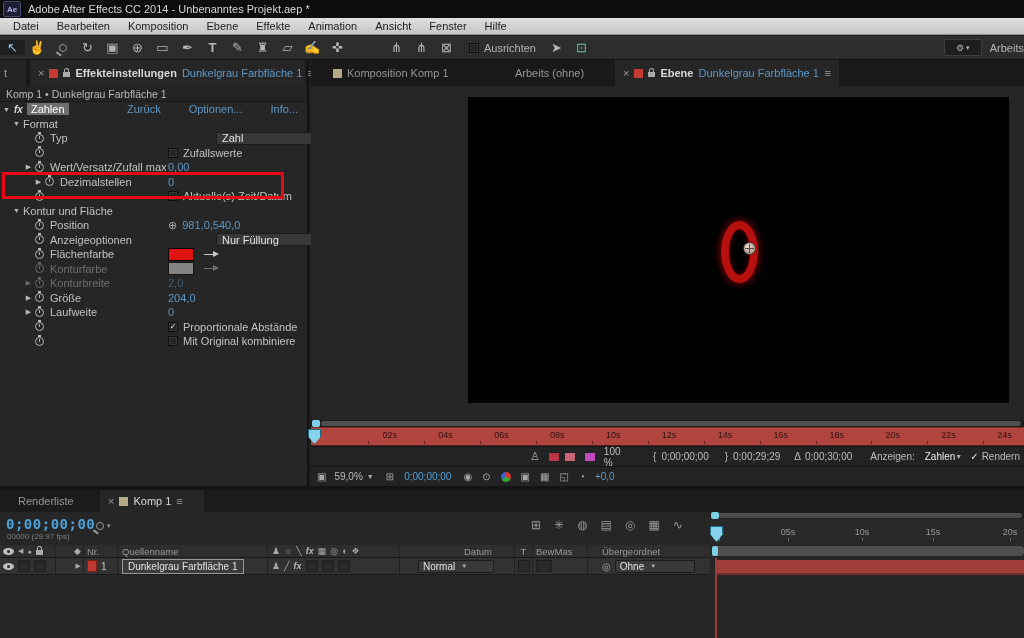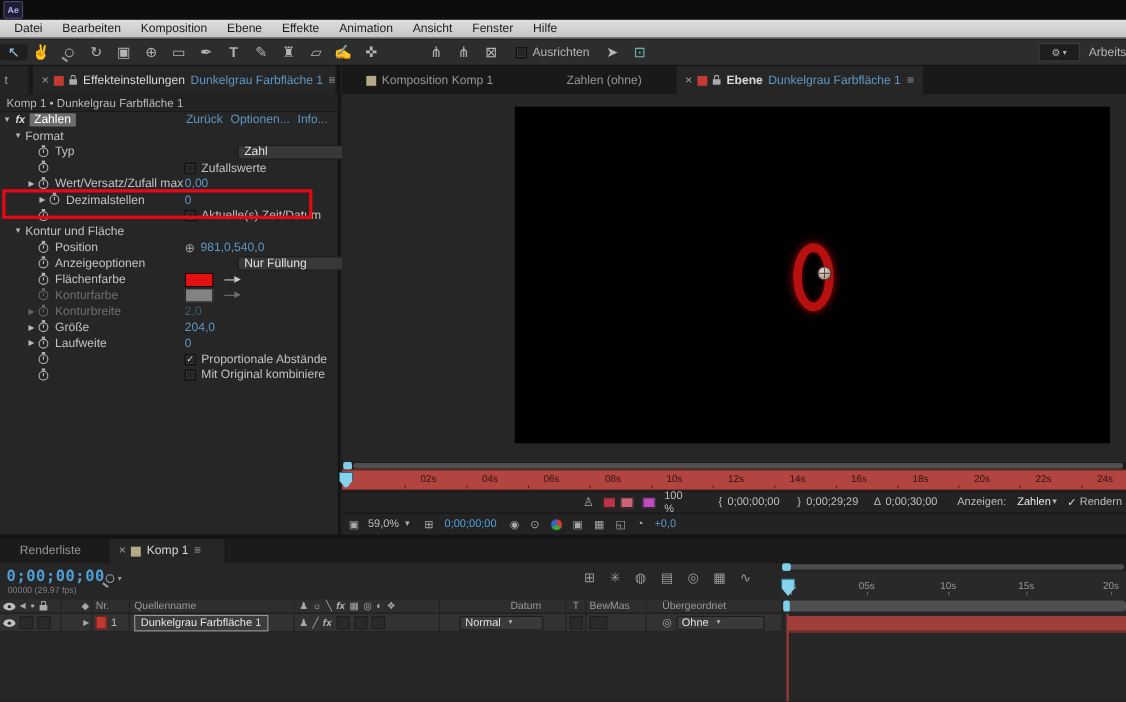--- a/index.html
+++ b/index.html
@@ -41,21 +41,21 @@
   .frow{height:14.5px;display:flex;align-items:center;font-size:11px;color:#c2c2c2;}
   .frow.dim{opacity:.45;}
   .fl{width:168px;flex:none;display:flex;align-items:center;box-sizing:border-box;}
   .fr{flex:1;display:flex;align-items:center;min-width:0;}
   .tri{width:13px;font-size:7px;color:#b8b8b8;flex:none;text-align:center;}
   .sw{position:relative;width:9px;height:9px;border:1px solid #b5b5b5;border-radius:50%;margin-right:6px;flex:none;box-sizing:border-box;}
   .sw::before{content:"";position:absolute;top:-3px;left:2px;width:3px;height:2px;background:#b5b5b5;}
   .sw::after{content:"";position:absolute;top:1px;left:3px;width:1px;height:3px;background:#b5b5b5;}
   .fxbadge{font-style:italic;font-weight:bold;font-size:10px;color:#d8d8d8;margin:0 4px 0 1px;}
   .fxchip{background:#6e6e6e;color:#ffffff;padding:0 4px;height:12px;line-height:12px;}
-  .fx-links{margin-left:auto;display:flex;gap:7px;padding-right:9px;}
+  .fx-links{margin-left:auto;display:flex;gap:28px;padding-right:9px;}
   .dd{height:13px;min-width:120px;background:#383838;border:1px solid #1c1c1c;border-radius:2px;display:flex;align-items:center;padding:0 5px;color:#e2e2e2;box-sizing:border-box;margin-left:48px;}
   .dd .car{margin-left:auto;font-size:6px;color:#b0b0b0;padding-left:6px;}
   .swatch{width:24px;height:11px;border:1px solid #000;flex:none;}
   .xfer{position:relative;width:17px;height:9px;margin-left:10px;flex:none;}
   .xfer::before{content:"";position:absolute;left:0;top:4px;width:9px;height:1px;background:#c8c8c8;}
   .xfer::after{content:"";position:absolute;left:9px;top:1px;width:0;height:0;border-left:6px solid #c8c8c8;border-top:3px solid transparent;border-bottom:3px solid transparent;}
   .hl-box{position:absolute;left:2px;top:70px;width:276px;height:21px;border:3px solid #e50914;z-index:6;}
   
   .viewer{left:311px;top:60px;width:713px;height:426px;background:#262626;}
   .vbody{position:relative;height:400px;background:#262626;}
@@ -122,20 +122,21 @@
   .itfx{font-style:italic;font-weight:bold;font-size:9px;color:#b8b8b8;}
   .ccirc{width:10px;height:10px;border-radius:50%;background:conic-gradient(#d33 0 33%,#3a3 33% 66%,#36c 66% 100%);flex:none;}
 </style>
 </head>
 <body>
 
 <div id="root">
 
   <div class="abs titlebar">
     <span class="ae-badge">Ae</span>
+    <span class="wtitle">Adobe After Effects CC 2014 - Unbenanntes Projekt.aep *</span>
   </div>
 
   <div class="abs menubar">
     <span>Datei</span>
     <span>Bearbeiten</span>
     <span>Komposition</span>
     <span>Ebene</span>
     <span>Effekte</span>
     <span>Animation</span>
     <span>Ansicht</span>
@@ -175,21 +176,21 @@
     <span style="margin:0 0 0 8px;white-space:nowrap">Arbeits</span>
   </div>
 
   <div class="abs fxpanel">
     <div class="tabbar">
       <span class="frag-tab">t</span>
       <span class="tab active" style="left:30px;width:275px">
         <span class="menu-glyph">×</span>
         <span class="sq" style="background:#c23b34"></span>
         <span class="lock"></span>
-        <span style="font-weight:normal">Effekteinstellungen</span>
+        <span style="font-weight:bold">Effekteinstellungen</span>
         <span class="blue">Dunkelgrau Farbfläche 1</span>
         <span class="menu-glyph" style="margin-left:auto">≡</span>
       </span>
     </div>
     <div class="breadcrumb">Komp 1 • Dunkelgrau Farbfläche 1</div>
     <div class="fx-rows">
 
       <div class="frow">
         <span class="tri">▼</span>
         <span class="fxbadge">fx</span>
@@ -356,21 +357,21 @@
     </div>
   </div>
 
   <div class="abs viewer">
     <div class="tabbar">
       <span class="tab" style="left:14px">
         <span class="sq" style="background:#b3ab88"></span>
         <span>Komposition Komp 1</span>
       </span>
       <span class="tab" style="left:196px">
-          <span>Zahlen (ohne)</span>
+          <span>Arbeits (ohne)</span>
         </span>
       <span class="tab active" style="left:304px;width:224px">
         <span class="menu-glyph">×</span>
         <span class="sq" style="background:#c23b34"></span>
         <span class="lock"></span>
         <span style="font-weight:bold">Ebene</span>
         <span class="blue">Dunkelgrau Farbfläche 1</span>
         <span class="menu-glyph" style="margin-left:auto">≡</span>
       </span>
     </div>

